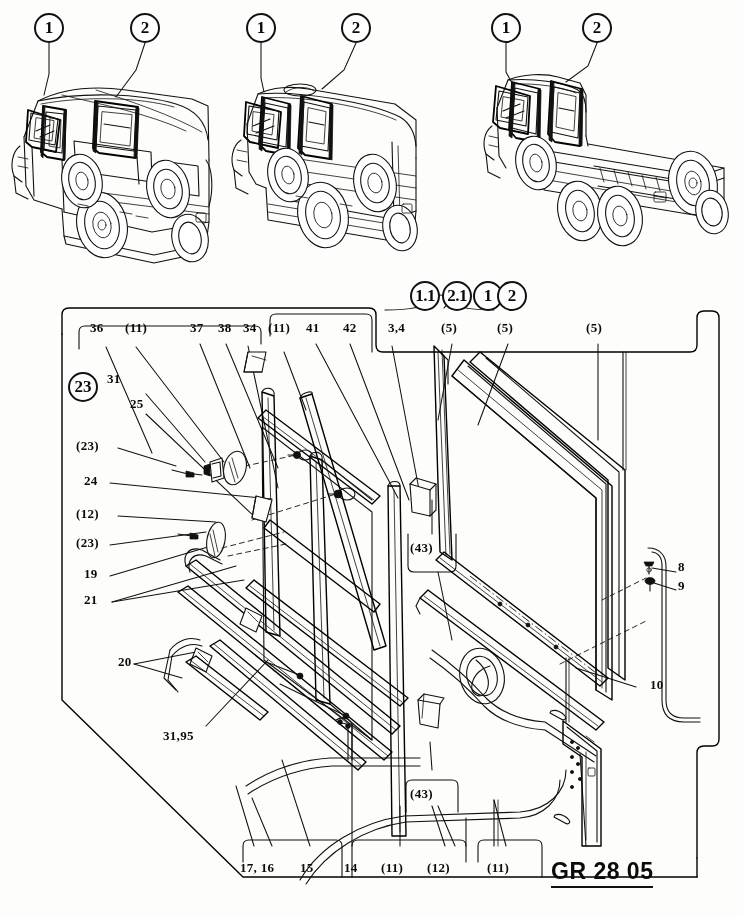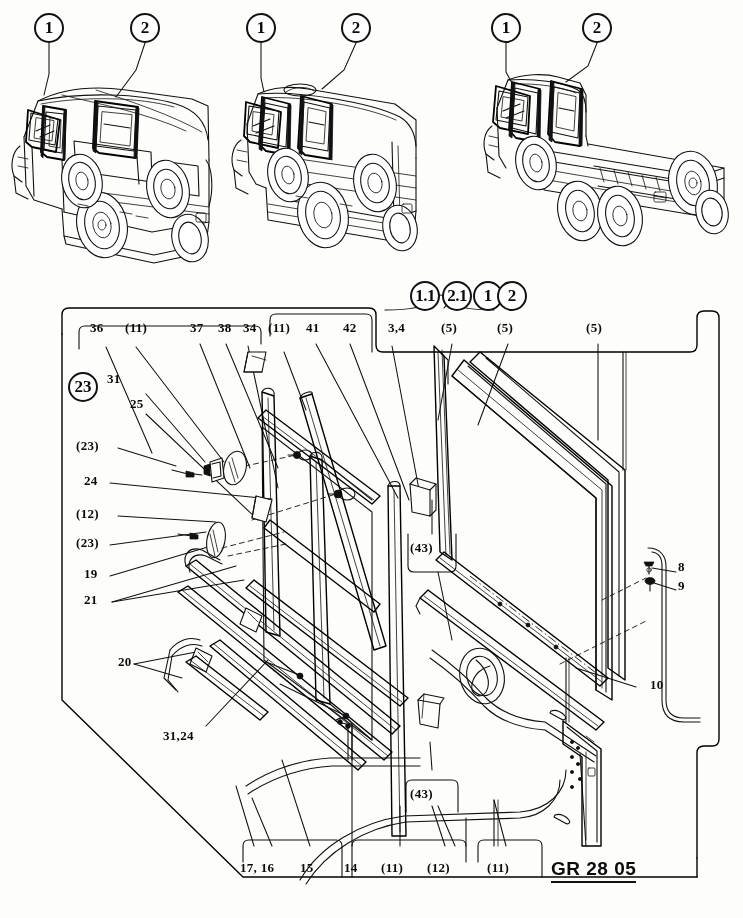--- a/index.html
+++ b/index.html
@@ -28,21 +28,21 @@
   }
   .callout-num{
     position:absolute;width:30px;height:30px;border:2px solid #111;border-radius:50%;
     background:#fff;display:flex;align-items:center;justify-content:center;
     font-family:"Liberation Serif",serif;font-weight:700;font-size:17px;color:#0b0b0b;
     box-sizing:border-box;
   }
   .callout-num.small-txt{font-size:17px;letter-spacing:-0.5px;}
   .code{
     position:absolute;font-family:"Liberation Sans",sans-serif;font-weight:700;
-    font-size:19px;color:#0b0b0b;border-bottom:2px solid #111;padding-bottom:1px;
+    font-size:23px;color:#0b0b0b;border-bottom:2px solid #111;padding-bottom:1px;
     letter-spacing:0.5px;
   }
   .veh{position:absolute;}
 </style>
 </head>
 <body>
 
 <div id="root">
 
   <svg class="layer veh" viewBox="0 0 743 918">
@@ -609,21 +609,21 @@
 
   <span class="lbl" style="left:107px;top:372px;">31</span>
   <span class="lbl" style="left:107px;top:397px;margin-left:23px;">25</span>
   <span class="lbl" style="left:76px;top:439px;">(23)</span>
   <span class="lbl" style="left:84px;top:474px;">24</span>
   <span class="lbl" style="left:76px;top:507px;">(12)</span>
   <span class="lbl" style="left:76px;top:536px;">(23)</span>
   <span class="lbl" style="left:84px;top:567px;">19</span>
   <span class="lbl" style="left:84px;top:593px;">21</span>
   <span class="lbl" style="left:118px;top:655px;">20</span>
-  <span class="lbl" style="left:163px;top:729px;">31,24</span>
+  <span class="lbl" style="left:163px;top:729px;">31,95</span>
 
   <span class="lbl" style="left:678px;top:560px;">8</span>
   <span class="lbl" style="left:678px;top:579px;">9</span>
   <span class="lbl" style="left:650px;top:678px;text-align:right;">10</span>
 
   <span class="lbl" style="left:410px;top:541px;">(43)</span>
   <span class="lbl" style="left:410px;top:787px;">(43)</span>
 
   <span class="lbl" style="left:240px;top:861px;">17, 16</span>
   <span class="lbl" style="left:300px;top:861px;">15</span>

